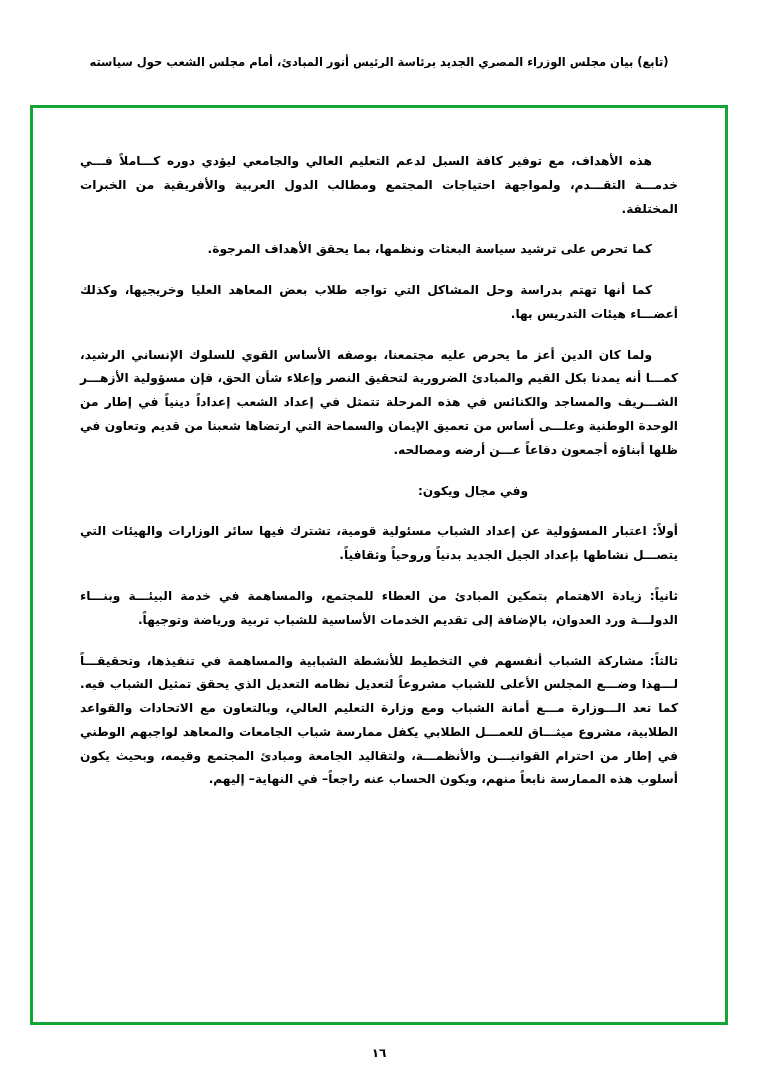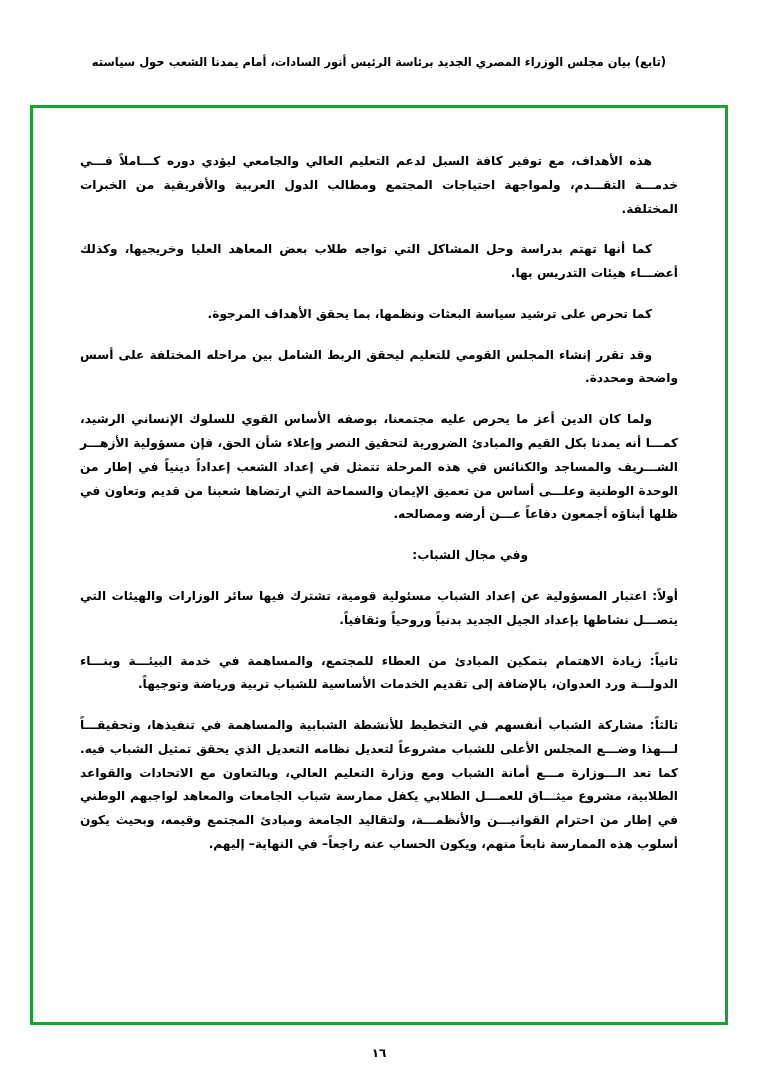--- a/index.html
+++ b/index.html
@@ -80,31 +80,30 @@
     font-weight: bold;
     direction: rtl;
     margin-top: 44px;
   }
 </style>
 </head>
 <body>
 
 <div class="page">
 
-  <div class="header-line">(تابع) بيان مجلس الوزراء المصري الجديد برئاسة الرئيس أنور السادات، أمام يمدنا الشعب حول سياسته</div>
+  <div class="header-line">(تابع) بيان مجلس الوزراء المصري الجديد برئاسة الرئيس أنور المبادئ، أمام مجلس الشعب حول سياسته</div>
 
   <div class="frame"></div>
 
   <div class="content">
     <p class="para">هذه الأهداف، مع توفير كافة السبل لدعم التعليم العالي والجامعي ليؤدي دوره كـــاملاً فـــي خدمـــة التقـــدم، ولمواجهة احتياجات المجتمع ومطالب الدول العربية والأفريقية من الخبرات المختلفة.</p>
+    <p class="para">كما تحرص على ترشيد سياسة البعثات ونظمها، بما يحقق الأهداف المرجوة.</p>
     <p class="para">كما أنها تهتم بدراسة وحل المشاكل التي تواجه طلاب بعض المعاهد العليا وخريجيها، وكذلك أعضـــاء هيئات التدريس بها.</p>
-    <p class="para">كما تحرص على ترشيد سياسة البعثات ونظمها، بما يحقق الأهداف المرجوة.</p>
-    <p class="para">وقد تقرر إنشاء المجلس القومي للتعليم ليحقق الربط الشامل بين مراحله المختلفة على أسس واضحة ومحددة.</p>
     <p class="para">ولما كان الدين أعز ما يحرص عليه مجتمعنا، بوصفه الأساس القوي للسلوك الإنساني الرشيد، كمـــا أنه يمدنا بكل القيم والمبادئ الضرورية لتحقيق النصر وإعلاء شأن الحق، فإن مسؤولية الأزهـــر الشـــريف والمساجد والكنائس في هذه المرحلة تتمثل في إعداد الشعب إعداداً دينياً في إطار من الوحدة الوطنية وعلـــى أساس من تعميق الإيمان والسماحة التي ارتضاها شعبنا من قديم وتعاون في ظلها أبناؤه أجمعون دفاعاً عـــن أرضه ومصالحه.</p>
-    <p class="para center-ish">وفي مجال الشباب:</p>
+    <p class="para center-ish">وفي مجال ويكون:</p>
     <p class="para no-indent">أولاً: اعتبار المسؤولية عن إعداد الشباب مسئولية قومية، تشترك فيها سائر الوزارات والهيئات التي يتصـــل نشاطها بإعداد الجيل الجديد بدنياً وروحياً وثقافياً.</p>
     <p class="para no-indent">ثانياً: زيادة الاهتمام بتمكين المبادئ من العطاء للمجتمع، والمساهمة في خدمة البيئـــة وبنـــاء الدولـــة ورد العدوان، بالإضافة إلى تقديم الخدمات الأساسية للشباب تربية ورياضة وتوجيهاً.</p>
     <p class="para no-indent">ثالثاً: مشاركة الشباب أنفسهم في التخطيط للأنشطة الشبابية والمساهمة في تنفيذها، وتحقيقـــاً لـــهذا وضـــع المجلس الأعلى للشباب مشروعاً لتعديل نظامه التعديل الذي يحقق تمثيل الشباب فيه. كما تعد الـــوزارة مـــع أمانة الشباب ومع وزارة التعليم العالي، وبالتعاون مع الاتحادات والقواعد الطلابية، مشروع ميثـــاق للعمـــل الطلابي يكفل ممارسة شباب الجامعات والمعاهد لواجبهم الوطني في إطار من احترام القوانيـــن والأنظمـــة، ولتقاليد الجامعة ومبادئ المجتمع وقيمه، وبحيث يكون أسلوب هذه الممارسة نابعاً منهم، ويكون الحساب عنه راجعاً– في النهاية– إليهم.</p>
   </div>
 
   <div class="page-number">١٦</div>
 
 </div>
 
 </body></html>

